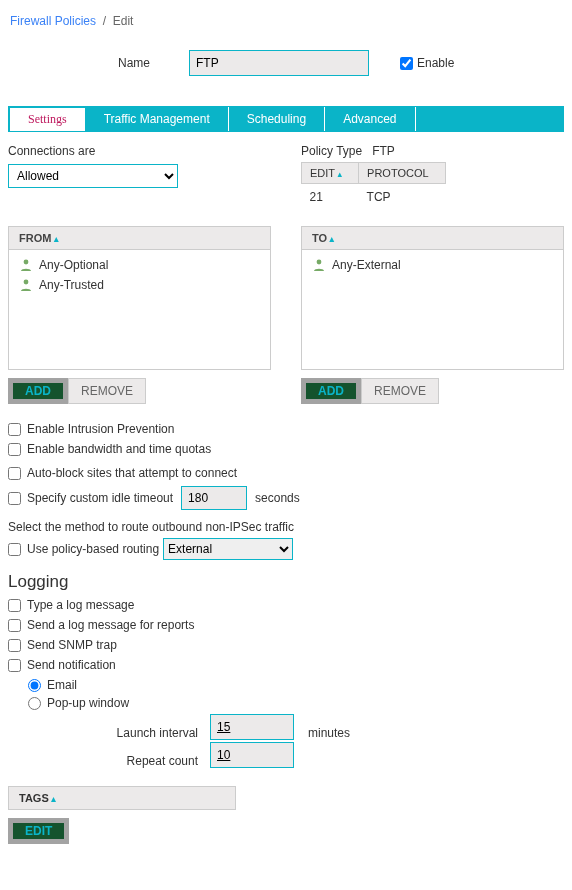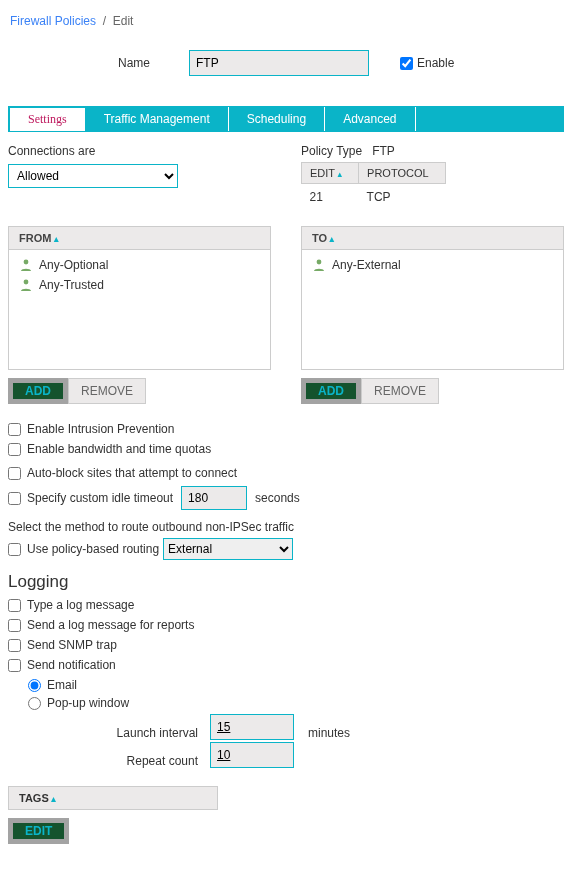--- a/index.html
+++ b/index.html
@@ -86,21 +86,21 @@
 .field-row { display:flex; align-items:flex-end; margin:2px 0; }
 .field-row label { width:190px; text-align:right; margin-right:12px; font-size:12px; }
 .tiny-input {
   width:84px; height:26px; border:1px solid #0ab4c8; background:#eceaea;
   padding:3px 6px; font-size:12px;text-decoration:underline;
 }
 .unit { margin-left:14px; font-size:12px; }
 
 .tags-header {
   background:#eceaea; border:1px solid #ccc; padding:5px 10px;
-  width:210px; font-size:11px; font-weight:bold; margin-top:18px;
+  width:228px; font-size:11px; font-weight:bold; margin-top:18px;
 }
 </style>
 </head>
 <body>
 
 <div class="breadcrumb">
   <a href="#">Firewall Policies</a>
   &nbsp;/&nbsp;
   <span>Edit</span>
 </div>

